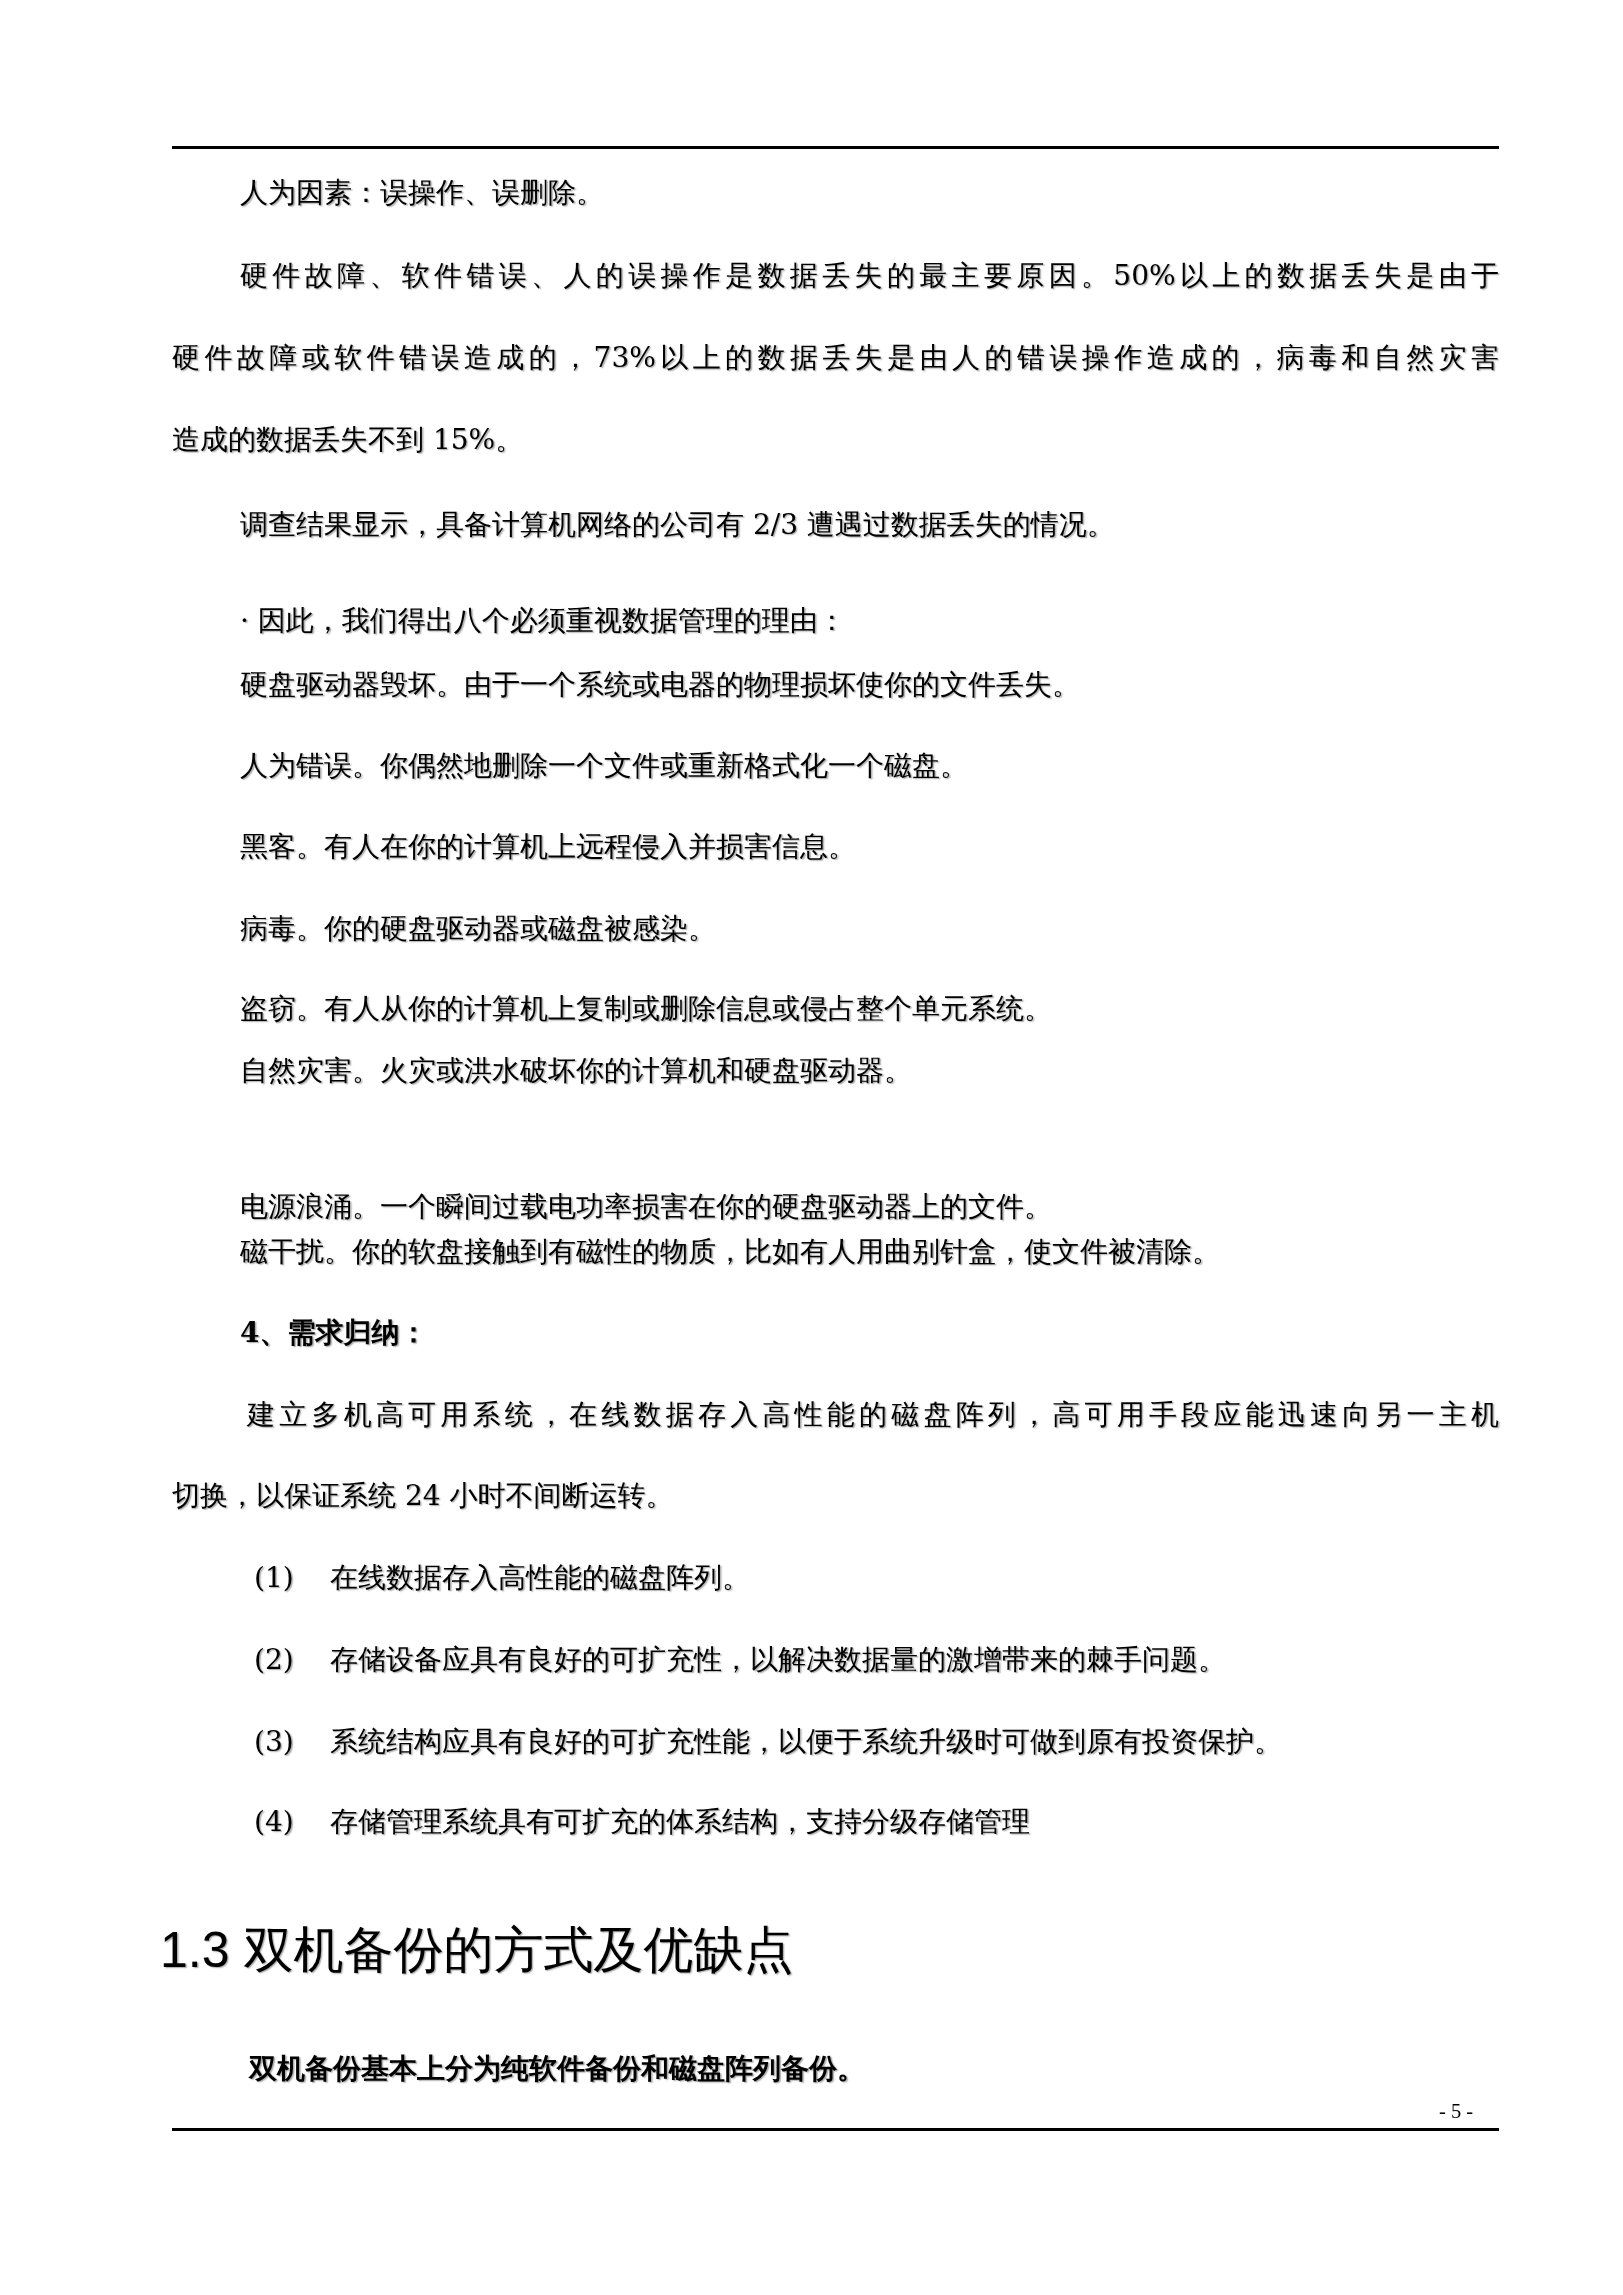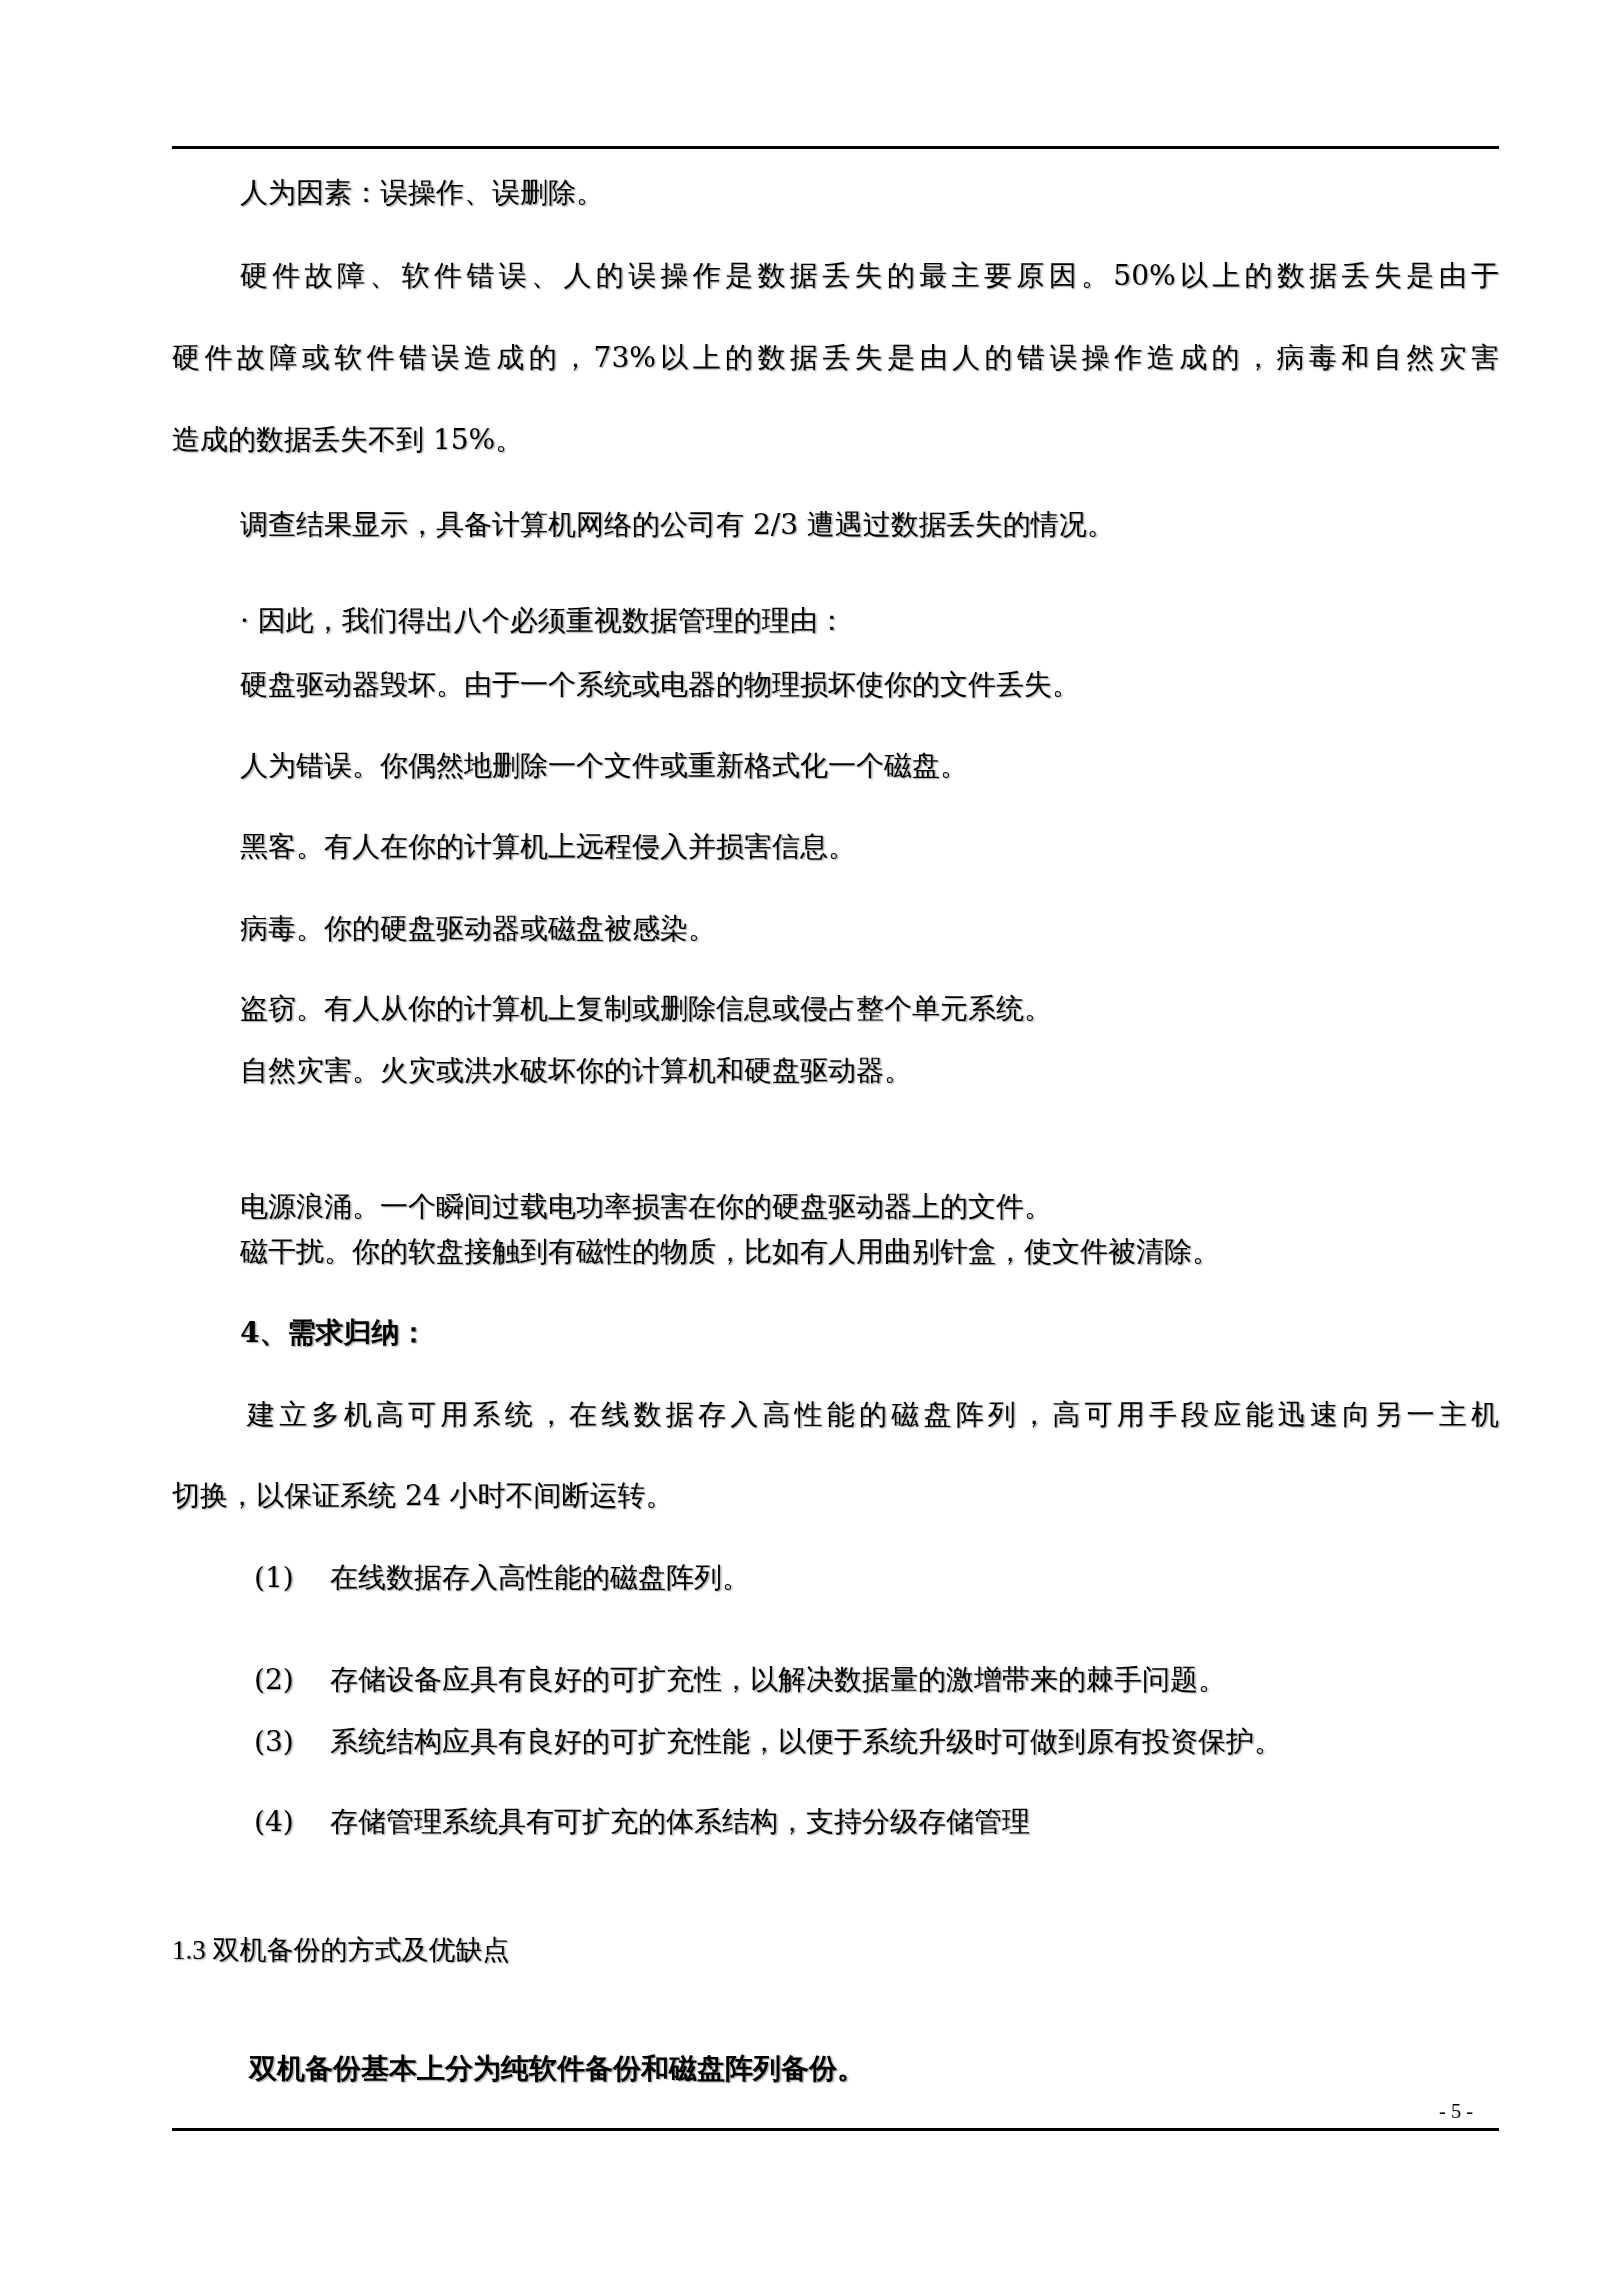--- a/index.html
+++ b/index.html
@@ -15,23 +15,23 @@
     position: absolute; left: 172px; width: 1327px;
     font-size: 28px; line-height: 33px; white-space: nowrap;
     text-shadow: 1.4px 1.4px 1.4px rgba(0,0,0,0.35);
   }
   .indent { left: 240px; }
   .indent2 { left: 247px; }
   .bold { font-weight: bold; }
   .justify { text-align: justify; text-align-last: justify; }
   .list-num { display: inline-block; width: 76px; }
   .heading {
-    position: absolute; left: 172px; top: 1926px;
-    font-size: 27px; line-height: 48px; white-space: nowrap;
-    font-family: Liberation Serif, serif; font-weight: normal;
+    position: absolute; left: 160px; top: 1926px;
+    font-size: 50px; line-height: 48px; white-space: nowrap;
+    font-family: Liberation Sans, sans-serif; font-weight: normal;
     text-shadow: 1.4px 1.4px 1.4px rgba(0,0,0,0.35);
   }
   .page-number {
     position: absolute; left: 1439px; top: 2100px; font-size: 20.5px;
     font-family: "Liberation Serif", serif;
   }
 </style>
 </head>
 <body>
 
@@ -56,21 +56,21 @@
 <div class="line indent" style="top:1235px;">磁干扰。你的软盘接触到有磁性的物质，比如有人用曲别针盒，使文件被清除。</div>
 
 <div class="line indent bold" style="top:1316px;">4、需求归纳：</div>
 
 <div class="line indent2 justify" style="width:1252px; top:1398px;">建立多机高可用系统，在线数据存入高性能的磁盘阵列，高可用手段应能迅速向另一主机</div>
 <div class="line" style="top:1479px;">切换，以保证系统 24 小时不间断运转。</div>
 
 <div class="line" style="left:254px; top:1561px;">
   <span class="list-num">(1)</span><span>在线数据存入高性能的磁盘阵列。</span>
 </div>
-<div class="line" style="left:254px; top:1643px;margin-top:20px;">
+<div class="line" style="left:254px; top:1643px;">
   <span class="list-num">(2)</span><span>存储设备应具有良好的可扩充性，以解决数据量的激增带来的棘手问题。</span>
 </div>
 <div class="line" style="left:254px; top:1725px;">
   <span class="list-num">(3)</span><span>系统结构应具有良好的可扩充性能，以便于系统升级时可做到原有投资保护。</span>
 </div>
 <div class="line" style="left:254px; top:1805px;">
   <span class="list-num">(4)</span><span>存储管理系统具有可扩充的体系结构，支持分级存储管理</span>
 </div>
 
 <div class="heading">1.3 双机备份的方式及优缺点</div>

